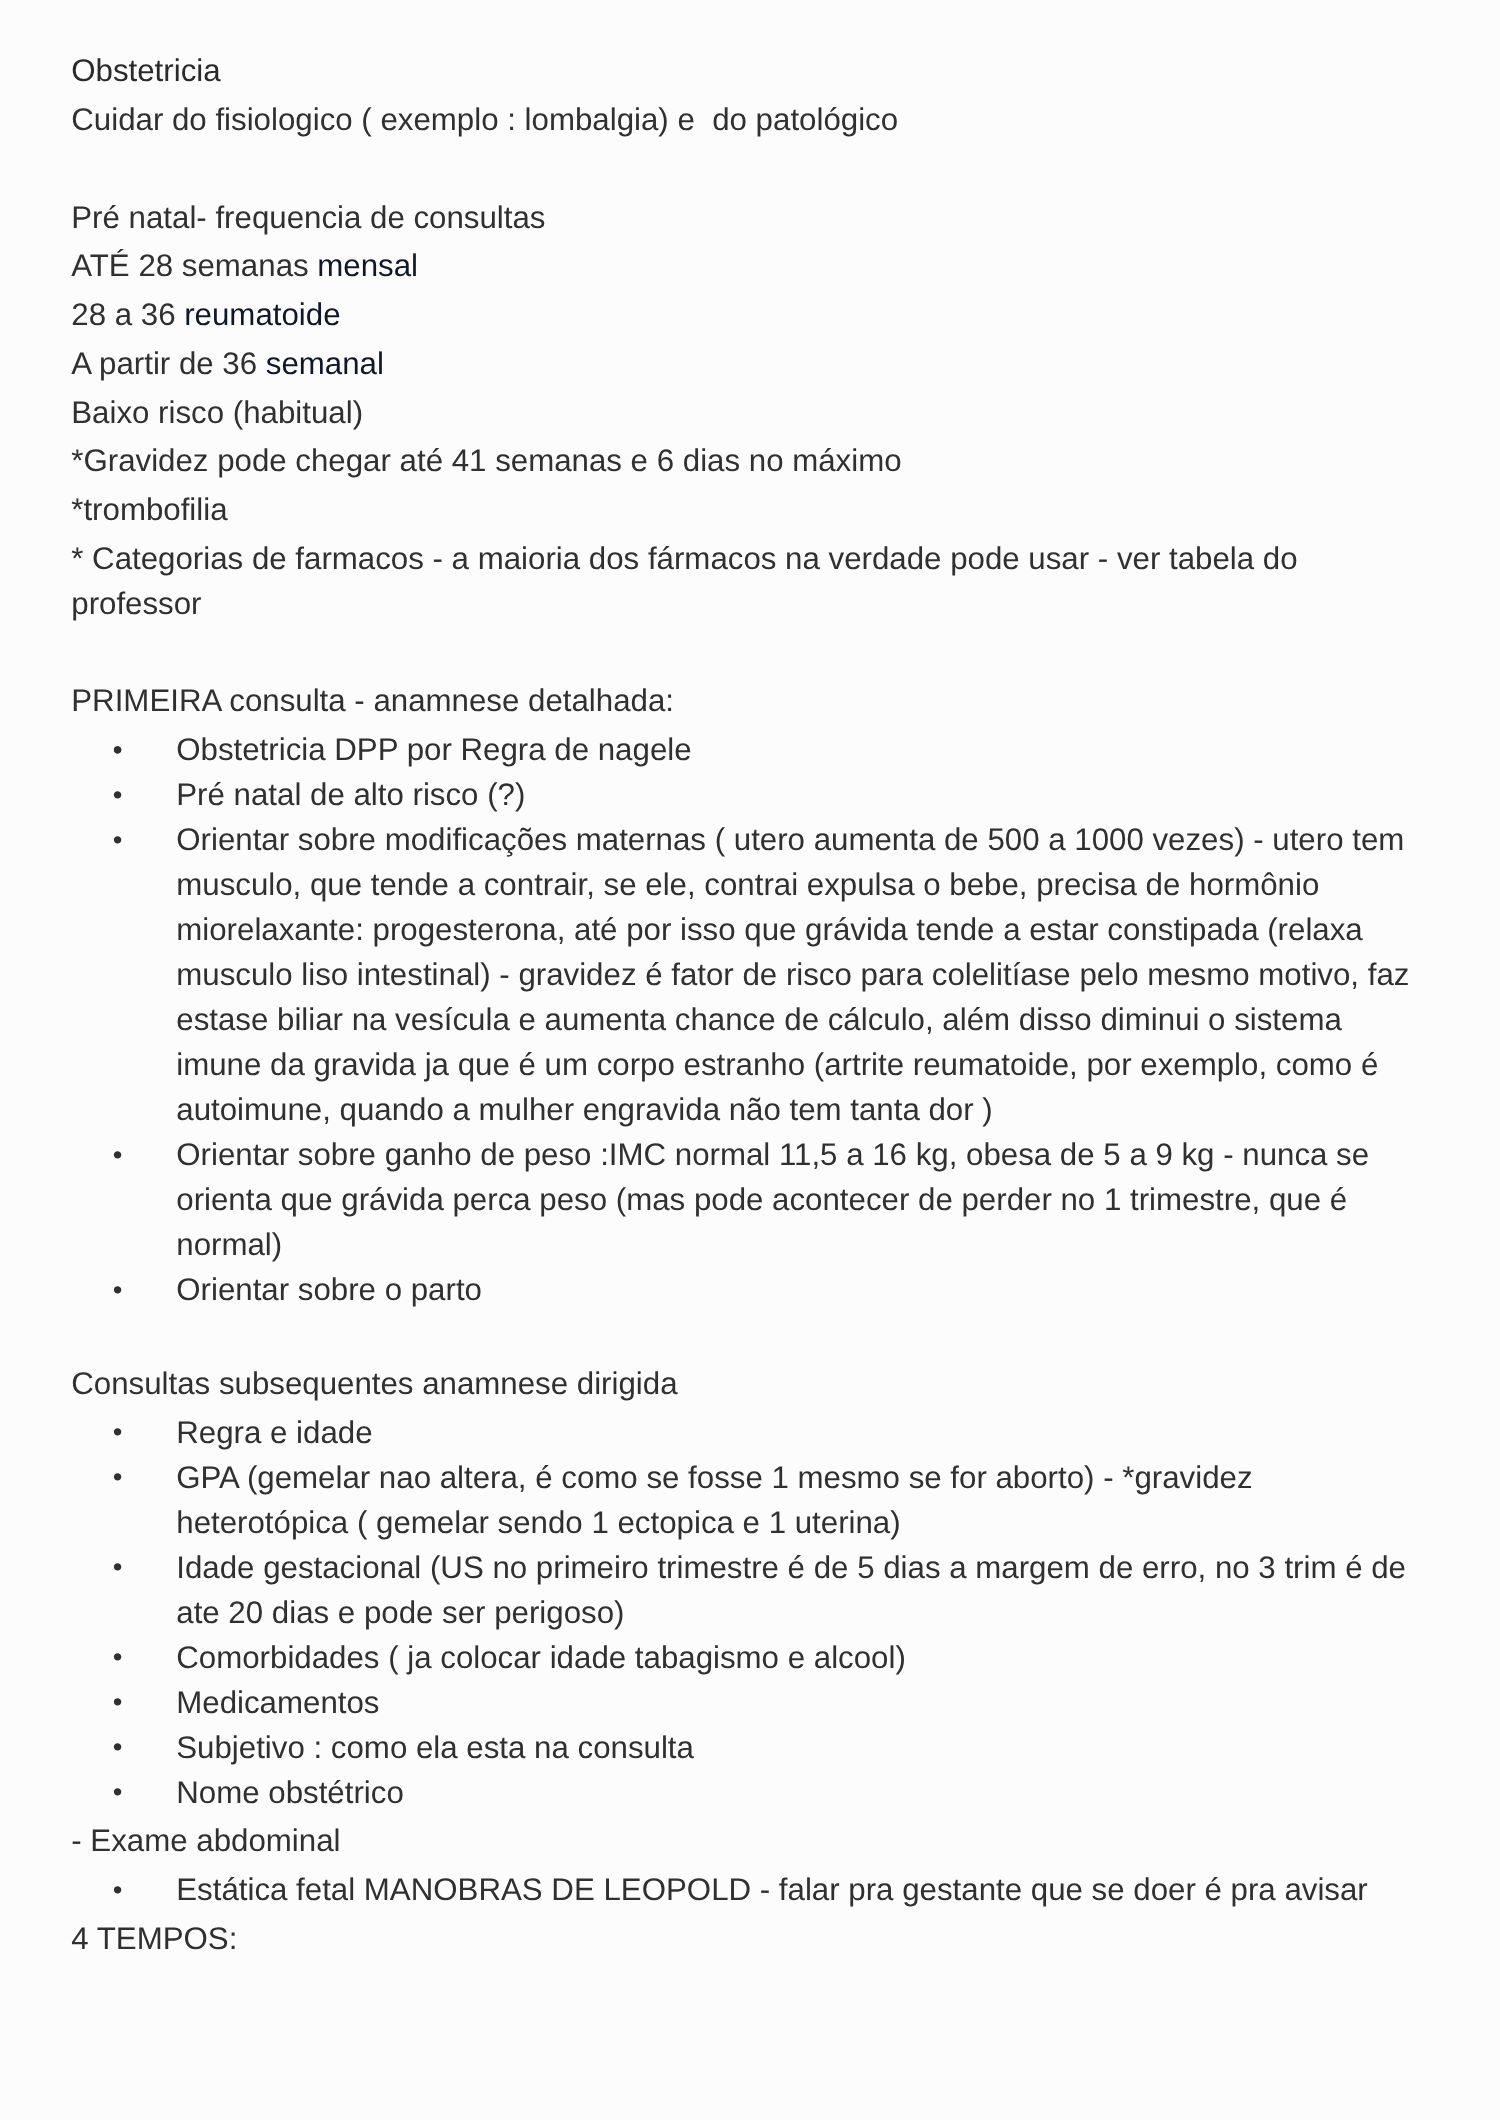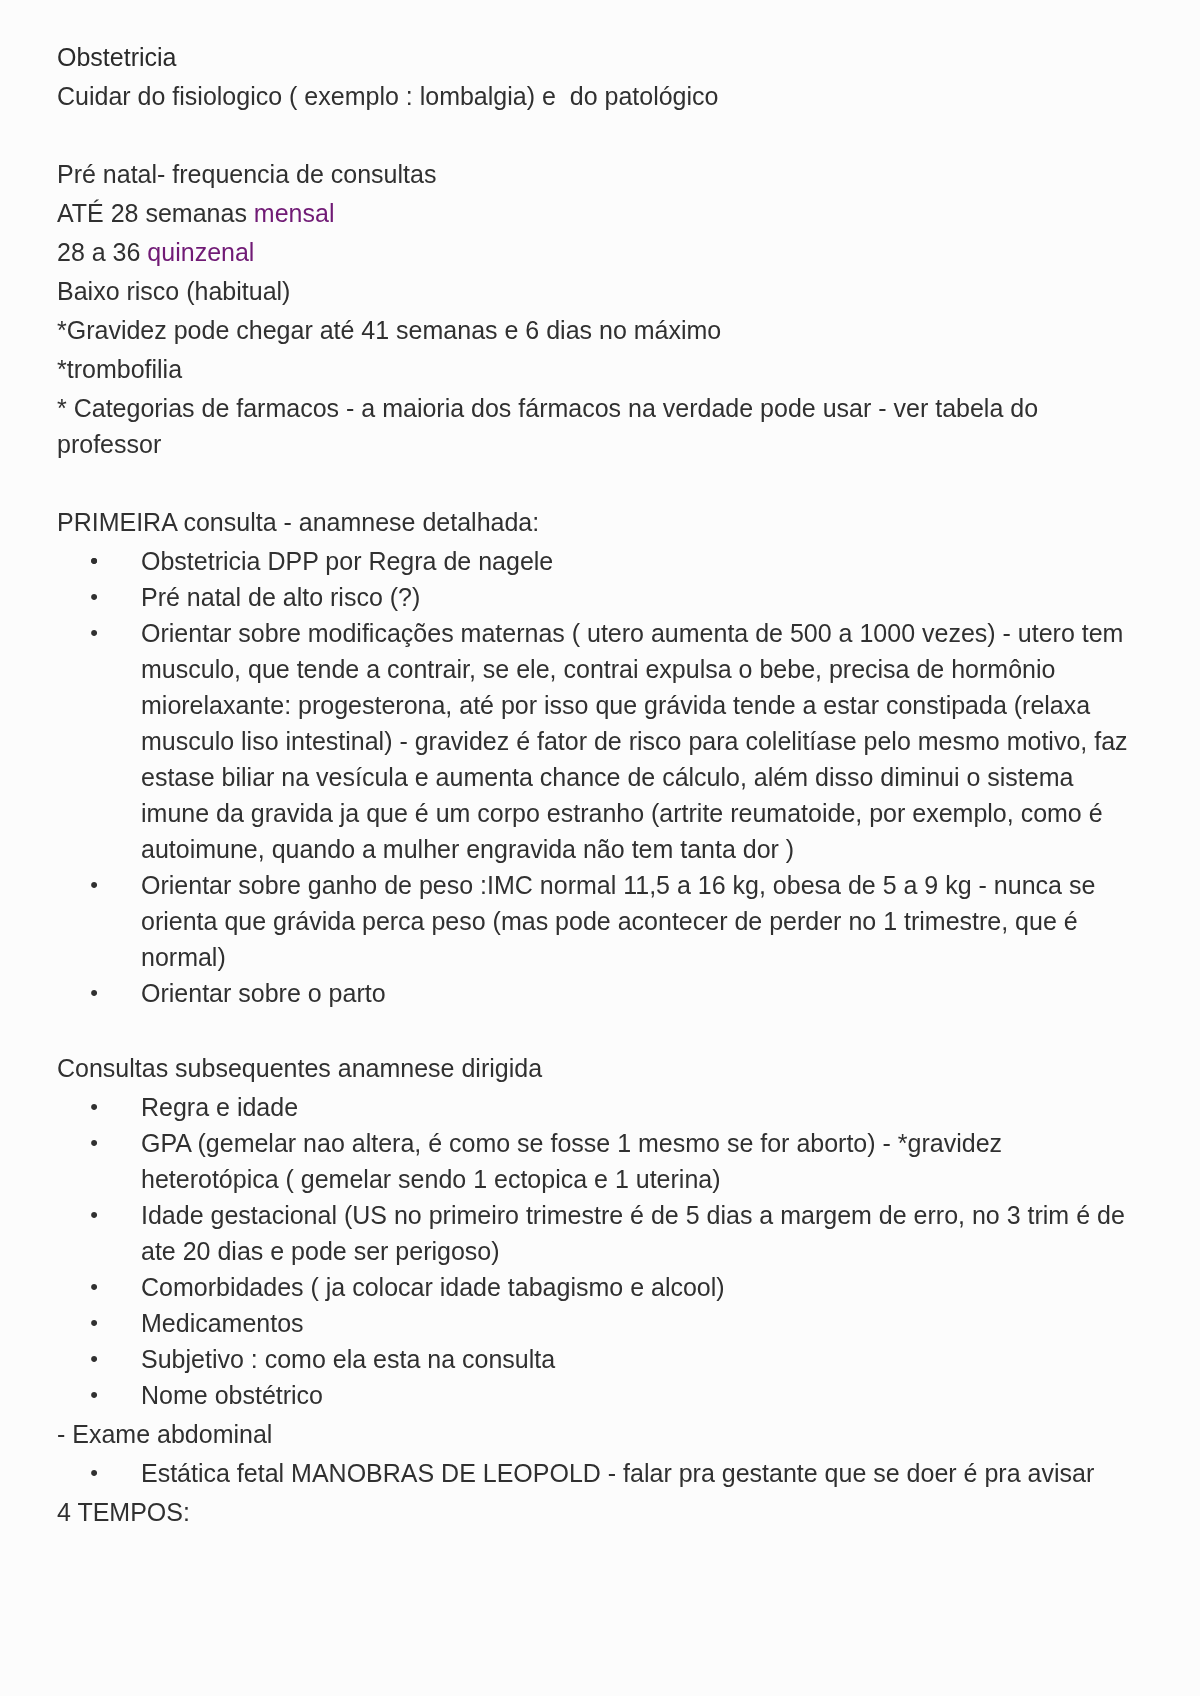--- a/index.html
+++ b/index.html
@@ -25,21 +25,21 @@
     white-space: pre-wrap;
   }
   .title {
     font-weight: 500;
     color: #2a2a2a;
   }
   .blank {
     height: 36px;
   }
   .accent {
-    color: #701a75;
+    color: #0f172a;
   }
   ul.bullets {
     list-style: none;
     margin: 0;
     padding: 0;
   }
   ul.bullets li {
     position: relative;
     padding-left: 87px;
     margin: 0;
@@ -57,21 +57,22 @@
 <body>
 
 <div class="page">
 
   <p class="line title">Obstetricia</p>
   <p class="line">Cuidar do fisiologico ( exemplo : lombalgia) e  do patológico</p>
   <div class="blank"></div>
 
   <p class="line">Pré natal- frequencia de consultas</p>
   <p class="line"><span>ATÉ 28 semanas </span><span class="accent">mensal</span></p>
-  <p class="line"><span>28 a 36 </span><span class="accent">quinzenal</span></p>
+  <p class="line"><span>28 a 36 </span><span class="accent">reumatoide</span></p>
+  <p class="line"><span>A partir de 36 </span><span class="accent">semanal</span></p>
   <p class="line">Baixo risco (habitual)</p>
   <p class="line">*Gravidez pode chegar até 41 semanas e 6 dias no máximo</p>
   <p class="line">*trombofilia</p>
   <p class="line">* Categorias de farmacos - a maioria dos fármacos na verdade pode usar - ver tabela do professor</p>
   <div class="blank"></div>
 
   <p class="line">PRIMEIRA consulta - anamnese detalhada:</p>
   <ul class="bullets">
     <li><span class="bullet">•</span></li>
     <li><span class="bullet">•</span><span>Obstetricia DPP  por Regra de nagele</span></li>

